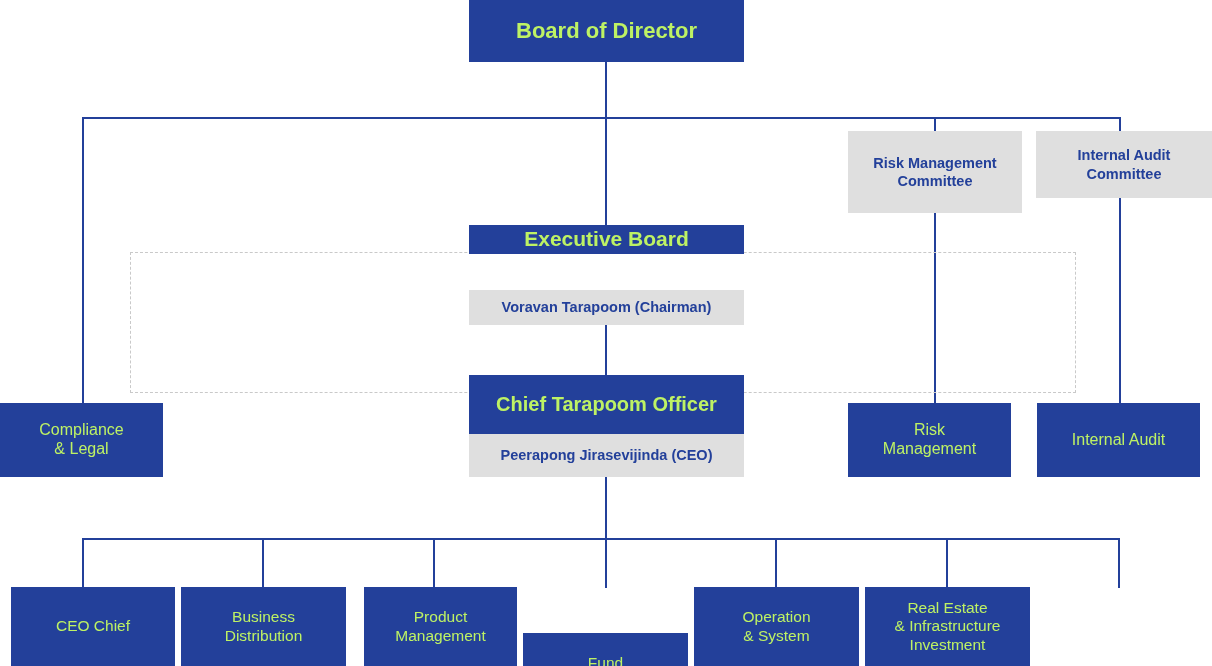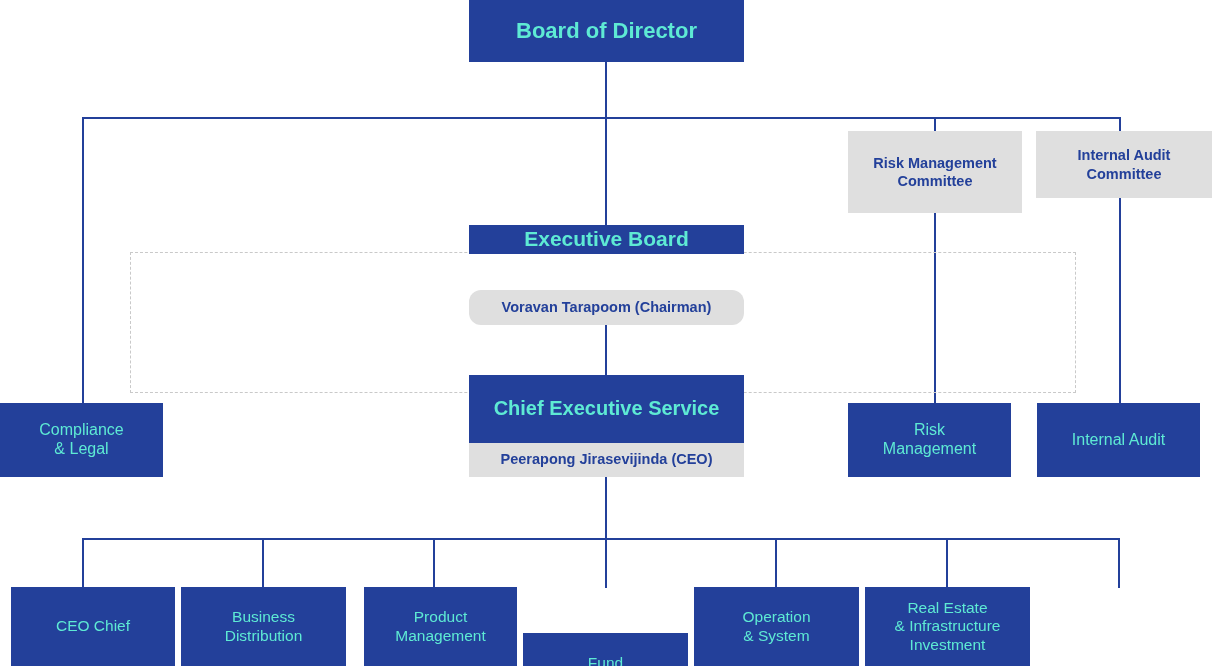--- a/index.html
+++ b/index.html
@@ -32,21 +32,21 @@
     flex-direction:column;
     z-index:5;
   }
   .node .head {
     flex:1;
     display:flex;
     align-items:center;
     justify-content:center;
     text-align:center;
     background:#23409A;
-    color:#5eead4;
+    color:#bef264;
     line-height:1.18;
     padding:2px 6px;
   }
   .node .sub {
     display:flex;
     align-items:center;
     justify-content:center;
     text-align:center;
     background:#dfdfdf;
     color:#23409A;
@@ -121,26 +121,26 @@
   <div class="node t-board" style="left:469px; top:0px; width:275px; height:62px;">
     <div class="head">Board of Director</div>
   </div>
 
   <div class="committee" style="left:848px; top:131px; width:174px; height:82px;">Risk Management<br>Committee</div>
 
   <div class="committee" style="left:1036px; top:131px; width:176px; height:67px;">Internal Audit<br>Committee</div>
 
   <div class="node t-exec" style="left:469px; top:225px; width:275px; height:100px;gap:36px;">
     <div class="head">Executive Board</div>
-    <div class="sub" style="height:40px;border-radius:12px;">Voravan Tarapoom (Chairman)</div>
+    <div class="sub" style="height:40px;">Voravan Tarapoom (Chairman)</div>
   </div>
 
   <div class="node t-ceo" style="left:469px; top:375px; width:275px; height:102px;">
-    <div class="head">Chief Executive Service</div>
-    <div class="sub" style="height:34px;">Peerapong Jirasevijinda (CEO)</div>
+    <div class="head">Chief Tarapoom Officer</div>
+    <div class="sub" style="height:43px;">Peerapong Jirasevijinda (CEO)</div>
   </div>
 
   <div class="node t-plain" style="left:0px; top:403px; width:163px; height:74px;">
     <div class="head">Compliance<br>&amp; Legal</div>
   </div>
 
   <div class="node t-plain" style="left:848px; top:403px; width:163px; height:74px;">
     <div class="head">Risk<br>Management</div>
   </div>
 

